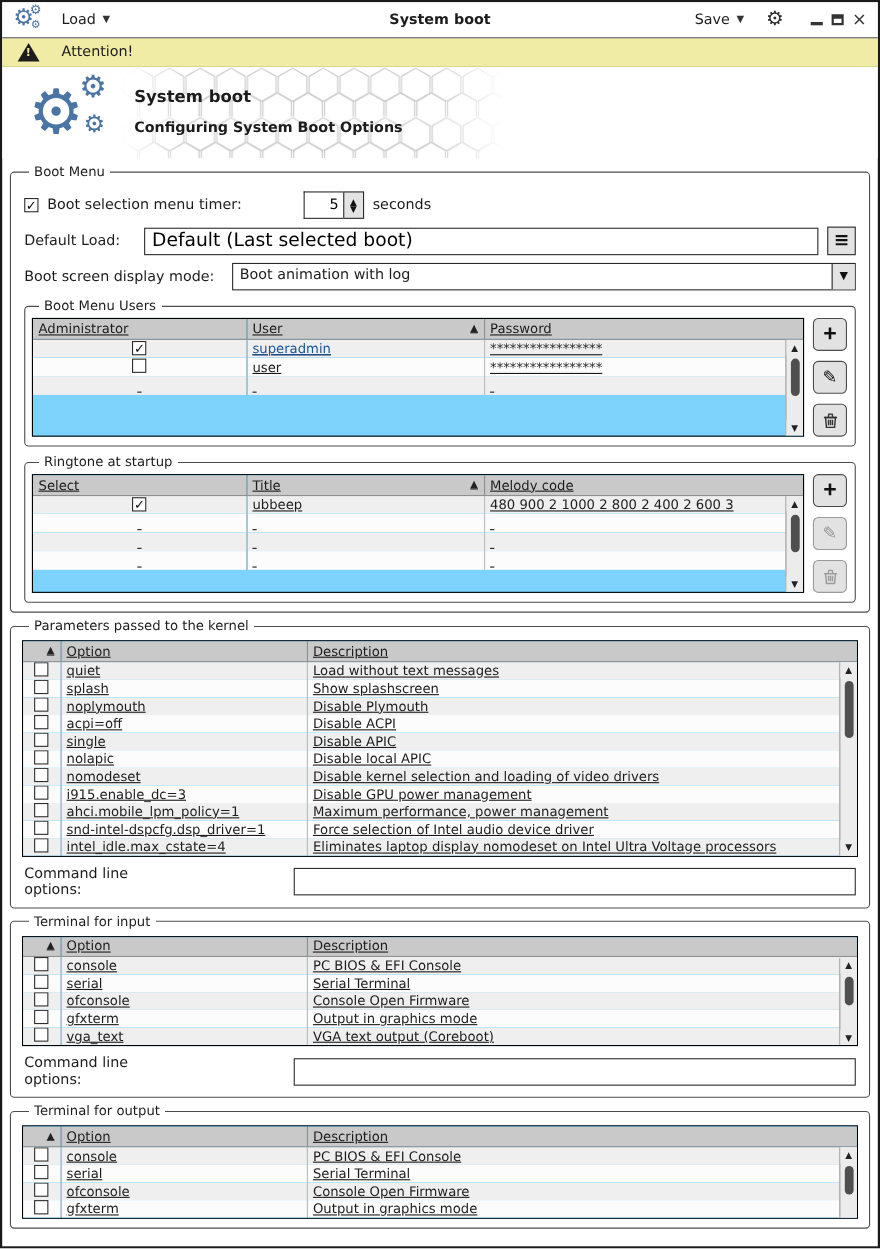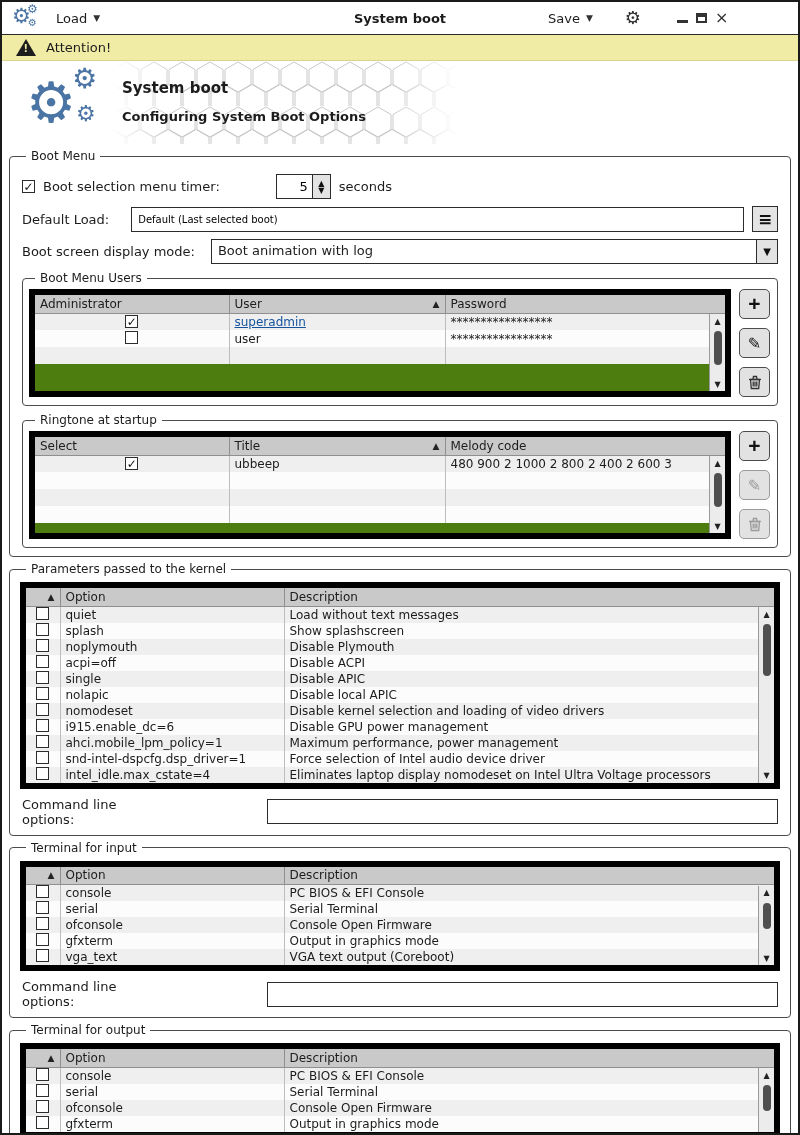--- a/index.html
+++ b/index.html
@@ -10,29 +10,29 @@
   
   .titlebar { height:33px; display:flex; align-items:center; padding:0 10px; border-bottom:1px solid #2a2a2a; background:#fff; }
   .tb-left { display:flex; align-items:center; gap:14px; width:240px; }
   .applogo { position:relative; width:30px; height:26px; }
   .applogo .g-big { position:absolute; left:0; top:1px; font-size:21px; line-height:21px; color:#4a74a4; }
   .applogo .g-sml { position:absolute; left:15px; top:-2px; font-size:12px; line-height:12px; color:#4a74a4; }
   .applogo .g-sm2 { position:absolute; left:16px; top:13px; font-size:10px; line-height:10px; color:#4a74a4; }
   .menu-btn { display:flex; align-items:center; gap:6px; font-size:13px; cursor:default; }
   .caret { font-size:9px; color:#333; }
   .tb-title { flex:1; text-align:center; font-weight:bold; font-size:13px; }
-  .tb-right { display:flex; align-items:center; gap:32px; width:240px; }
+  .tb-right { display:flex; align-items:center; gap:20px; width:240px; justify-content:flex-end; }
   .gear-dark { font-size:18px; color:#2e2e2e; line-height:18px; }
   .winctl { display:flex; align-items:center; gap:8px; margin-left:4px; }
   .min-ic { width:11px; height:3px; background:#333; margin-top:6px; }
   .max-ic { width:11px; height:10px; border:2px solid #333; border-top:4px solid #333; background:#fff; }
   .close-ic { font-size:16px; color:#333; line-height:14px; }
 
   
-  .banner { height:26px; background:#f0eca6; border-bottom:1px solid #d9d48e; display:flex; align-items:center; gap:10px; padding:0 14px; }
+  .banner { height:26px; background:#f0eca6; border-bottom:1px solid #d9d48e; display:flex; align-items:center; gap:20px; padding:0 14px; }
   .warn-tri { position:relative; width:0; height:0; border-left:10px solid transparent; border-right:10px solid transparent; border-bottom:17px solid #1d1d1d; }
   .warn-tri::after { content:"!"; position:absolute; left:-2.5px; top:4px; color:#f0eca6; font-size:10px; font-weight:bold; }
   .banner-text { font-size:13px; }
 
   
   .pagehead { position:relative; height:83px; background:#fff; overflow:hidden; }
   .hexwrap { position:absolute; left:110px; top:0; width:348px; height:83px; }
   .hexfade { position:absolute; inset:0; background:linear-gradient(to right, #fff 0%, rgba(255,255,255,0.1) 18%, rgba(255,255,255,0.1) 80%, #fff 100%); }
   .biglogo { position:absolute; left:24px; top:6px; width:88px; height:72px; }
   .biglogo .g-big { position:absolute; left:0; top:8px; font-size:56px; line-height:56px; color:#4a74a4; }
@@ -50,31 +50,31 @@
   .formrow { display:flex; align-items:center; margin:7px 2px 0 2px; font-size:13px; gap:8px; }
 
   .cb { display:inline-flex; align-items:center; justify-content:center; width:13px; height:13px; border:1.5px solid #2c2c2c; background:#fff; font-size:12px; line-height:12px; color:#111; }
   .cb.on { font-weight:bold; }
 
   .spinner { display:flex; height:25px; }
   .spin-val { width:36px; height:25px; border:1.5px solid #2c2c2c; border-right:none; font-size:13px; text-align:right; padding-right:4px; font-family:"DejaVu Sans",sans-serif; }
   .spin-btn { width:19px; height:25px; border:1.5px solid #2c2c2c; background:#e3e3e3; display:flex; flex-direction:column; align-items:center; justify-content:center; }
   .spin-btn span { font-size:8px; line-height:7px; color:#111; }
 
-  .txtinput { height:25px; border:1.5px solid #2c2c2c; background:#fff; font-size:10px; padding:0 6px; font-family:"DejaVu Sans",sans-serif; }
+  .txtinput { height:25px; border:1.5px solid #2c2c2c; background:#fff; font-size:17px; padding:0 6px; font-family:"DejaVu Sans",sans-serif; }
   .grow { flex:1; }
   .sqbtn { width:26px; height:26px; border:1.5px solid #2c2c2c; background:#e3e3e3; display:flex; align-items:center; justify-content:center; font-size:17px; font-weight:bold; color:#111; }
 
   .combo { display:flex; flex:1; height:25px; border:1.5px solid #2c2c2c; background:#fff; }
   .combo-val { flex:1; font-size:13px; padding:3px 6px; }
   .combo-btn { width:21px; border-left:1.5px solid #2c2c2c; background:#e3e3e3; display:flex; align-items:center; justify-content:center; font-size:10px; color:#111; }
 
   
   .tbl-section { display:flex; gap:8px; margin-top:2px; }
-  .tblwrap { position:relative; flex:1; border:6px solid #000000; background:#4d7c0f; overflow:hidden; }
+  .tblwrap { position:relative; flex:1; border:1px solid #000000; background:#7dd3fc; overflow:hidden;text-decoration:underline; }
   table.tbl { border-collapse:collapse; width:100%; table-layout:fixed; font-size:12px; }
   .tbl th { background:#c9c9c9; font-weight:normal; height:18px; padding:0 5px; border-right:1px solid #8f8f8f; border-bottom:1px solid #8f8f8f; text-align:left; overflow:hidden; white-space:nowrap; }
   .tbl td { height:17px; padding:0 5px; border-right:1px solid #bdbdbd; overflow:hidden; white-space:nowrap; }
   .tbl th:last-child, .tbl td:last-child { border-right:none; }
   .tbl tbody tr:nth-child(odd) { background:#efefef; }
   .tbl tbody tr:nth-child(even) { background:#fcfcfc; }
   .tbl tbody tr.sel { background:#9fc6ee; }
   .thflex { display:flex; justify-content:space-between; align-items:center; }
   .sort { font-size:9px; color:#222; margin-left:4px; }
   .lnk { color:#15539e; text-decoration:underline; }
@@ -412,21 +412,21 @@
                   <td class="c1">nolapic</td>
                   <td class="c2">Disable local APIC</td>
                 </tr>
                 <tr>
                   <td class="c0 cell-center"><span class="cb"></span></td>
                   <td class="c1">nomodeset</td>
                   <td class="c2">Disable kernel selection and loading of video drivers</td>
                 </tr>
                 <tr>
                   <td class="c0 cell-center"><span class="cb"></span></td>
-                  <td class="c1">i915.enable_dc=6</td>
+                  <td class="c1">i915.enable_dc=3</td>
                   <td class="c2">Disable GPU power management</td>
                 </tr>
                 <tr>
                   <td class="c0 cell-center"><span class="cb"></span></td>
                   <td class="c1">ahci.mobile_lpm_policy=1</td>
                   <td class="c2">Maximum performance, power management</td>
                 </tr>
                 <tr>
                   <td class="c0 cell-center"><span class="cb"></span></td>
                   <td class="c1">snd-intel-dspcfg.dsp_driver=1</td>

